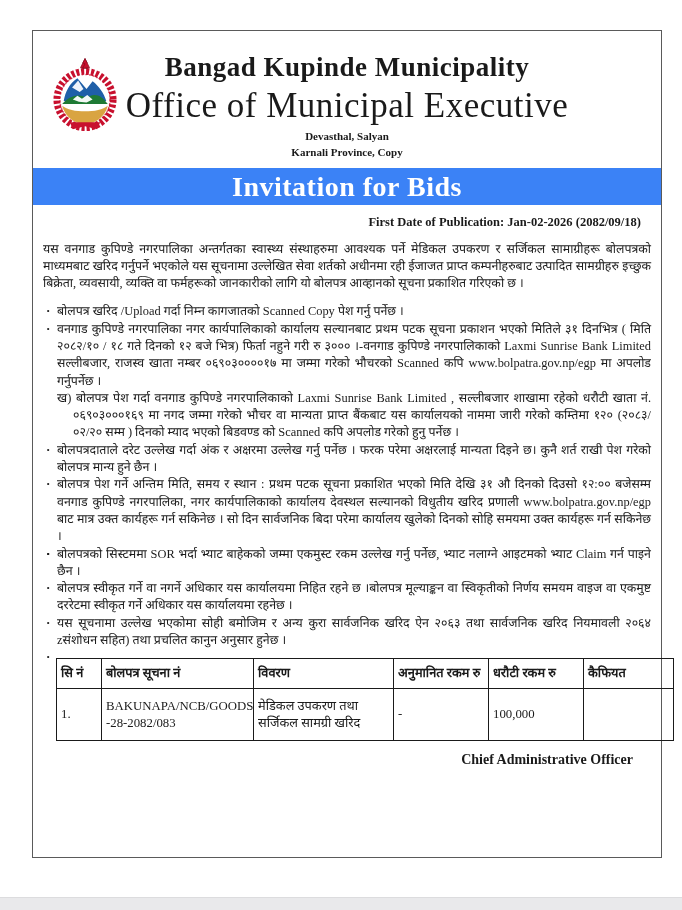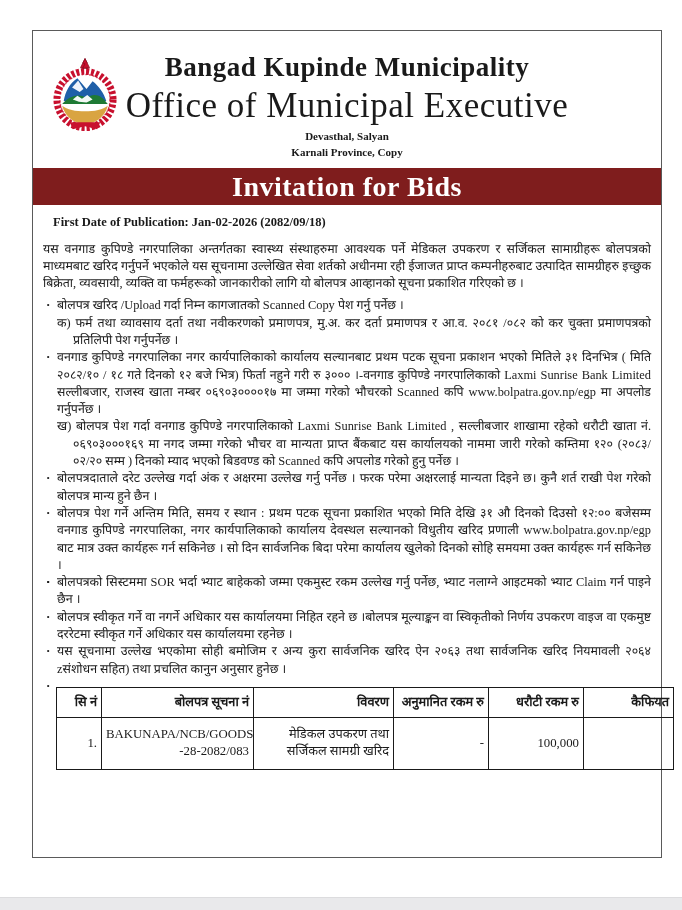--- a/index.html
+++ b/index.html
@@ -19,45 +19,45 @@
   .doc-header { position:relative; padding-top:20px; text-align:center; }
   .logo {
     position:absolute; left:14px; top:24px; width:76px; height:80px;
   }
   .title-municipality { font-size:27px; font-weight:bold; line-height:33px; letter-spacing:0.5px; }
   .title-office { font-size:35px; font-weight:normal; line-height:44px; letter-spacing:0.5px; }
   .addr { font-size:11px; font-weight:bold; line-height:16px; }
   .addr-line { display:block; }
   
   .banner {
-    margin-top:8px; height:37px; background:#7f1d1d;
+    margin-top:8px; height:37px; background:#3b82f6;
     display:flex; align-items:center; justify-content:center;
   }
   .banner-title { color:#ffffff; font-size:28px; font-weight:bold; letter-spacing:0.5px; }
   
-  .pub-block { text-align:left; padding:9px 20px 4px 20px; }
+  .pub-block { text-align:right; padding:9px 20px 4px 20px; }
   .pub-line { font-size:12.5px; font-weight:bold; line-height:16.5px; }
   
   .doc-body {
     padding:6px 10px 0 10px;
     font-size:12.4px; line-height:17.3px; text-align:justify;
   }
-  .intro { margin-bottom:5px; }
+  .intro { margin-bottom:11px; }
   .bullet-item { position:relative; padding-left:14px; }
   .bullet-item .marker {
     position:absolute; left:3px; top:-1px; font-size:13px; font-weight:bold;
   }
   .sub-item { padding-left:30px; text-indent:-16px; }
   
   .bid-table {
     border-collapse:collapse; margin:9px 0 0 13px; width:592px;
     font-size:12.8px; table-layout:fixed;
   }
   .bid-table th, .bid-table td {
-    border:1px solid #1a1a1a; text-align:right; vertical-align:middle;
+    border:1px solid #1a1a1a; text-align:left; vertical-align:middle;
     padding:4px 4px; line-height:17px;
   }
   .bid-table th { font-weight:bold; height:30px; }
   .bid-table td { height:52px; }
   .col-sn{width:45px;} .col-notice{width:152px;} .col-desc{width:140px;}
   .col-est{width:95px;} .col-dep{width:95px;} .col-rem{width:90px;}
   
   .signature {
     text-align:right; font-size:14px; font-weight:bold;
     padding:10px 18px 0 0;
@@ -107,28 +107,27 @@
   </div>
 
   <div class="pub-block">
     <div class="pub-line">First Date of Publication:  Jan-02-2026 (2082/09/18)</div>
   </div>
 
   <div class="doc-body">
     <p class="intro">यस वनगाड कुपिण्डे नगरपालिका अन्तर्गतका स्वास्थ्य संस्थाहरुमा आवश्यक पर्ने मेडिकल उपकरण र सर्जिकल सामाग्रीहरू बोलपत्रको माध्यमबाट खरिद गर्नुपर्ने भएकोले यस सूचनामा उल्लेखित सेवा शर्तको अधीनमा रही ईजाजत प्राप्त कम्पनीहरुबाट उत्पादित सामग्रीहरु इच्छुक बिक्रेता, व्यवसायी, व्यक्ति वा फर्महरूको जानकारीको लागि यो बोलपत्र आव्हानको सूचना प्रकाशित गरिएको छ ।</p>
     <div id="items-container">
         <p class="bullet-item"><span class="marker">·</span><span>बोलपत्र खरिद /Upload गर्दा निम्न कागजातको Scanned Copy पेश गर्नु पर्नेछ ।</span></p>
-        <p class="sub-item">क) फर्म तथा व्यावसाय दर्ता तथा नवीकरणको प्रमाणपत्र, मु.अ. कर दर्ता प्रमाणपत्र र आ.व. २०८१ /०८२ को कर चुक्ता प्रमाणपत्रको प्रतिलिपी पेश गर्नुपर्नेछ ।</p>
         <p class="bullet-item"><span class="marker">·</span><span>वनगाड कुपिण्डे नगरपालिका नगर कार्यपालिकाको कार्यालय सल्यानबाट  प्रथम पटक सूचना प्रकाशन भएको मितिले ३१ दिनभित्र ( मिति २०८२/१० / १८ गते दिनको १२ बजे भित्र) फिर्ता नहुने गरी रु ३००० ।-वनगाड  कुपिण्डे नगरपालिकाको Laxmi Sunrise Bank Limited सल्लीबजार, राजस्व खाता नम्बर ०६९०३००००१७ मा जम्मा गरेको भौचरको Scanned कपि www.bolpatra.gov.np/egp मा अपलोड गर्नुपर्नेछ ।</span></p>
         <p class="sub-item">ख) बोलपत्र पेश गर्दा  वनगाड  कुपिण्डे नगरपालिकाको Laxmi Sunrise  Bank Limited , सल्लीबजार शाखामा  रहेको धरौटी खाता नं. ०६९०३०००१६९ मा नगद जम्मा गरेको भौचर वा मान्यता प्राप्त बैंकबाट यस कार्यालयको नाममा जारी गरेको कम्तिमा १२० (२०८३/ ०२/२० सम्म ) दिनको म्याद भएको बिडवण्ड को Scanned कपि अपलोड गरेको हुनु पर्नेछ ।</p>
         <p class="bullet-item"><span class="marker">·</span><span>बोलपत्रदाताले दरेट उल्लेख गर्दा अंक र अक्षरमा उल्लेख गर्नु पर्नेछ । फरक परेमा अक्षरलाई मान्यता दिइने छ। कुनै शर्त राखी पेश गरेको बोलपत्र मान्य हुने छैन ।</span></p>
         <p class="bullet-item"><span class="marker">·</span><span>बोलपत्र पेश गर्ने अन्तिम मिति, समय र स्थान : प्रथम पटक सूचना प्रकाशित भएको मिति देखि  ३१ औ दिनको दिउसो १२:०० बजेसम्म  वनगाड कुपिण्डे नगरपालिका, नगर कार्यपालिकाको कार्यालय देवस्थल सल्यानको विधुतीय खरिद प्रणाली www.bolpatra.gov.np/egp  बाट मात्र उक्त कार्यहरू गर्न सकिनेछ । सो दिन सार्वजनिक बिदा परेमा कार्यालय खुलेको दिनको सोहि समयमा उक्त कार्यहरू गर्न सकिनेछ ।</span></p>
         <p class="bullet-item"><span class="marker">·</span></p>
         <p class="bullet-item"><span class="marker">·</span><span>बोलपत्रको सिस्टममा SOR भर्दा भ्याट बाहेकको जम्मा एकमुस्ट रकम उल्लेख गर्नु पर्नेछ, भ्याट नलाग्ने आइटमको भ्याट Claim गर्न पाइने छैन ।</span></p>
-        <p class="bullet-item"><span class="marker">·</span><span>बोलपत्र स्वीकृत गर्ने वा नगर्ने अधिकार यस कार्यालयमा निहित रहने छ ।बोलपत्र मूल्याङ्कन वा स्विकृतीको निर्णय  उपकरण वाइज वा एकमुष्ट दररेटमा स्वीकृत गर्ने अधिकार यस कार्यालयमा रहनेछ ।</span></p>
+        <p class="bullet-item"><span class="marker">·</span><span>बोलपत्र स्वीकृत गर्ने वा नगर्ने अधिकार यस कार्यालयमा निहित रहने छ ।बोलपत्र मूल्याङ्कन वा स्विकृतीको निर्णय  समयम वाइज वा एकमुष्ट दररेटमा स्वीकृत गर्ने अधिकार यस कार्यालयमा रहनेछ ।</span></p>
         <p class="bullet-item"><span class="marker">·</span><span>यस सूचनामा उल्लेख भएकोमा सोही बमोजिम र अन्य कुरा सार्वजनिक खरिद ऐन २०६३ तथा सार्वजनिक खरिद नियमावली २०६४ zसंशोधन सहित) तथा प्रचलित कानुन अनुसार हुनेछ ।</span></p>
         <p class="bullet-item"><span class="marker">·</span></p>
       </div>
 
     <table class="bid-table">
       <colgroup>
         <col class="col-sn">
           <col class="col-notice">
           <col class="col-desc">
         <col class="col-est">
@@ -150,17 +149,18 @@
             <td>1.</td>
             <td>BAKUNAPA/NCB/GOODS -28-2082/083</td>
             <td>मेडिकल उपकरण तथा सर्जिकल सामग्री खरिद</td>
             <td>-</td>
             <td>100,000</td>
             <td></td>
           </tr>
         </tbody>
     </table>
 
+    <div class="signature">Chief Administrative Officer</div>
   </div>
 
 </div>
 
 <div class="bottom-strip"></div>
 
 </body></html>

